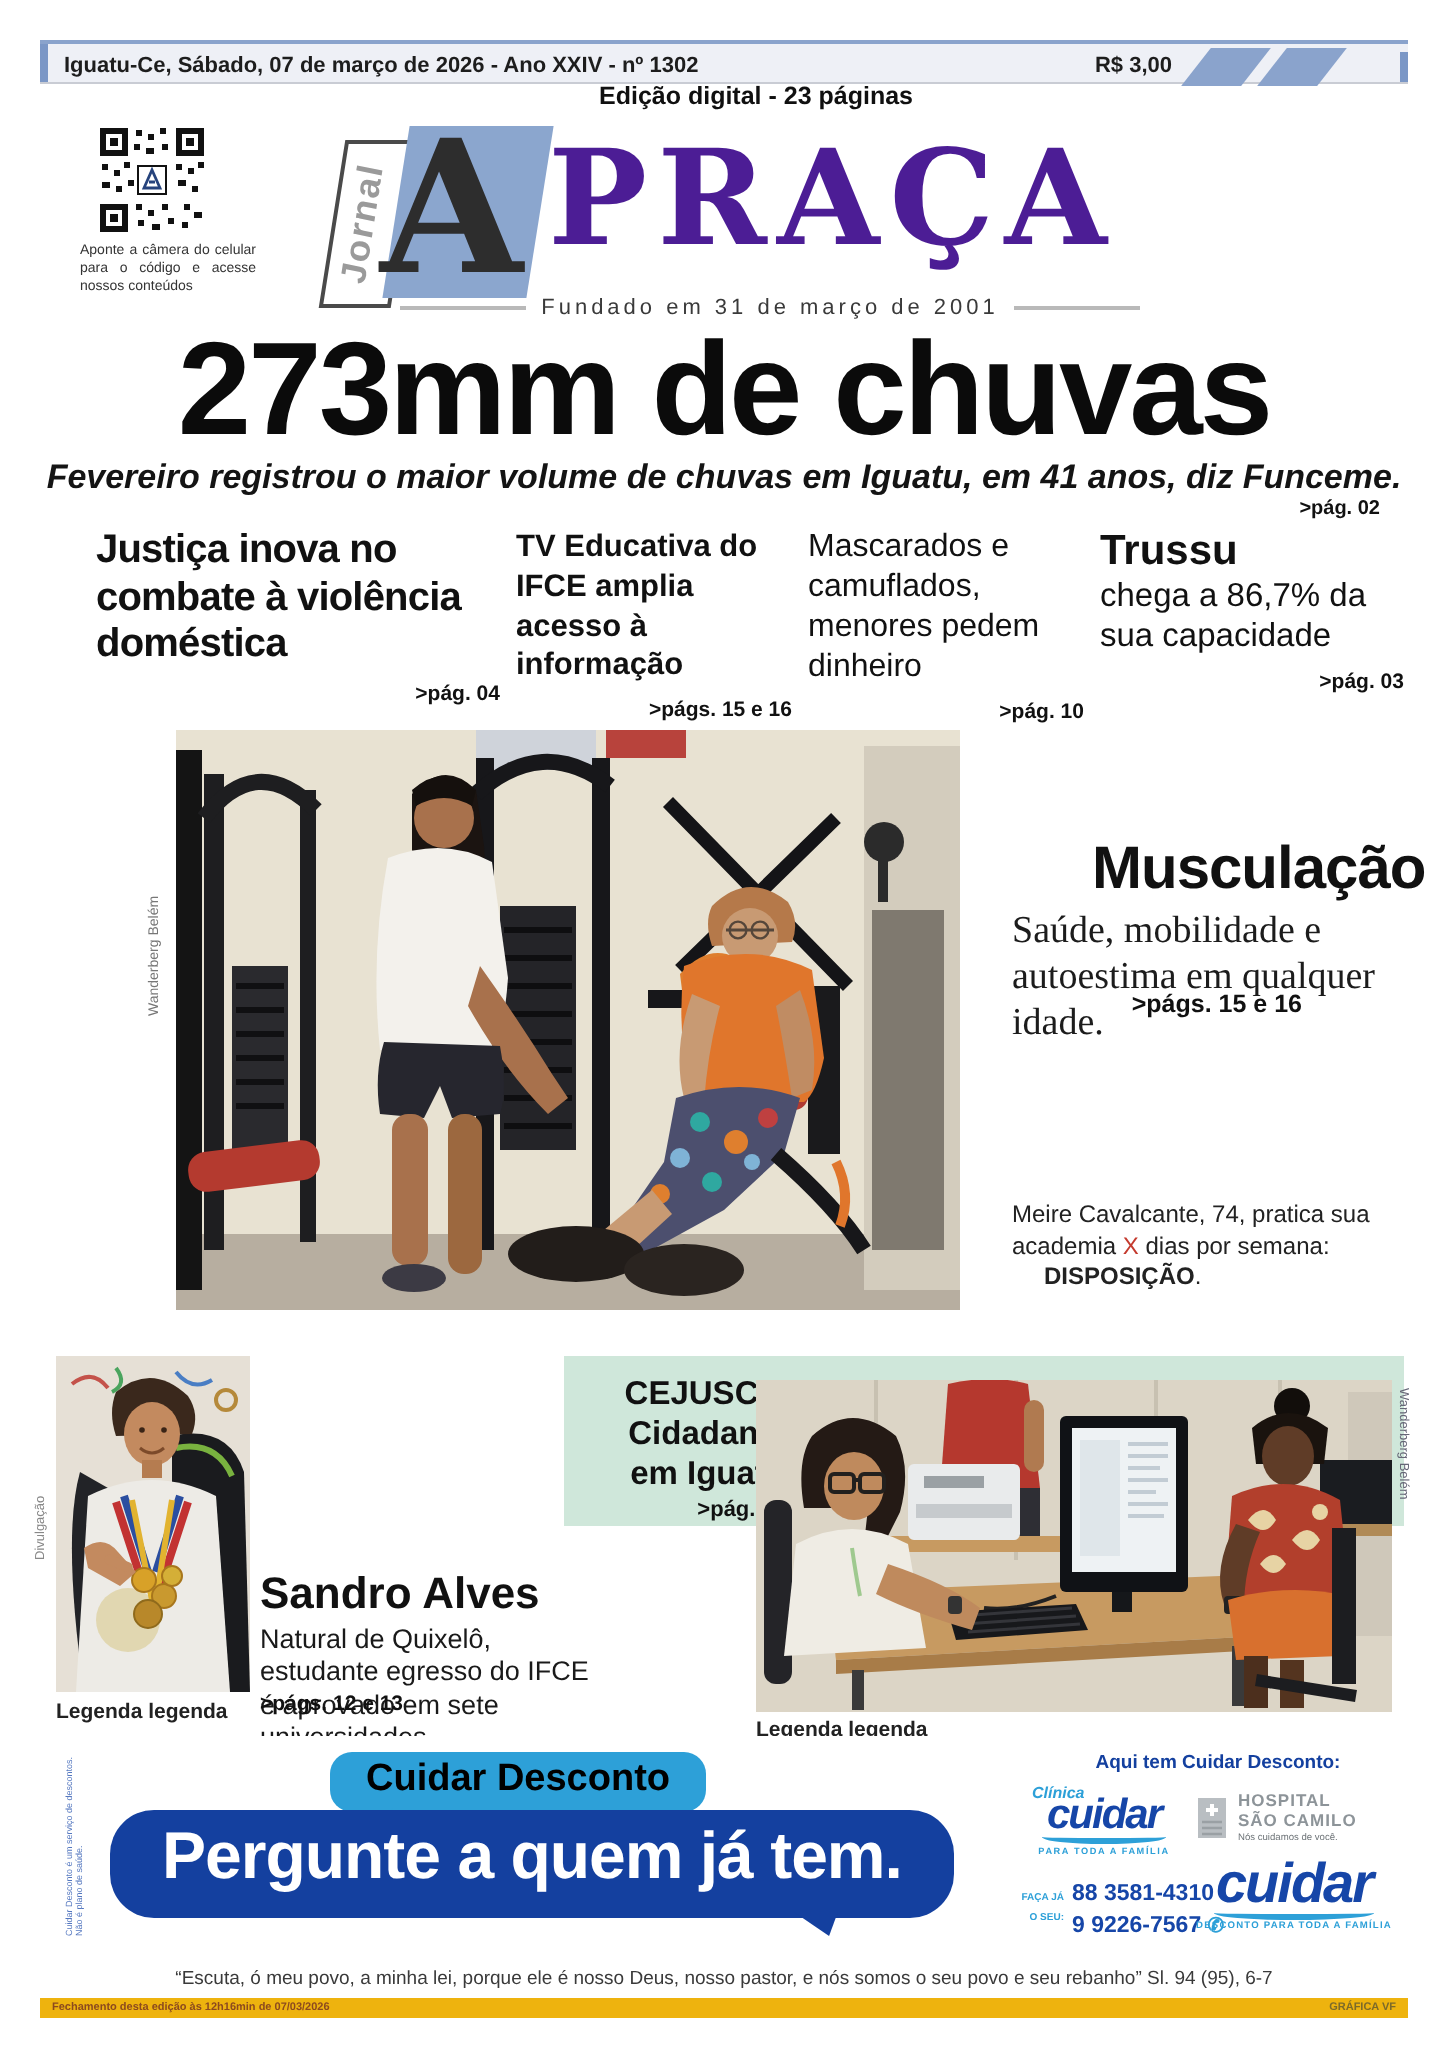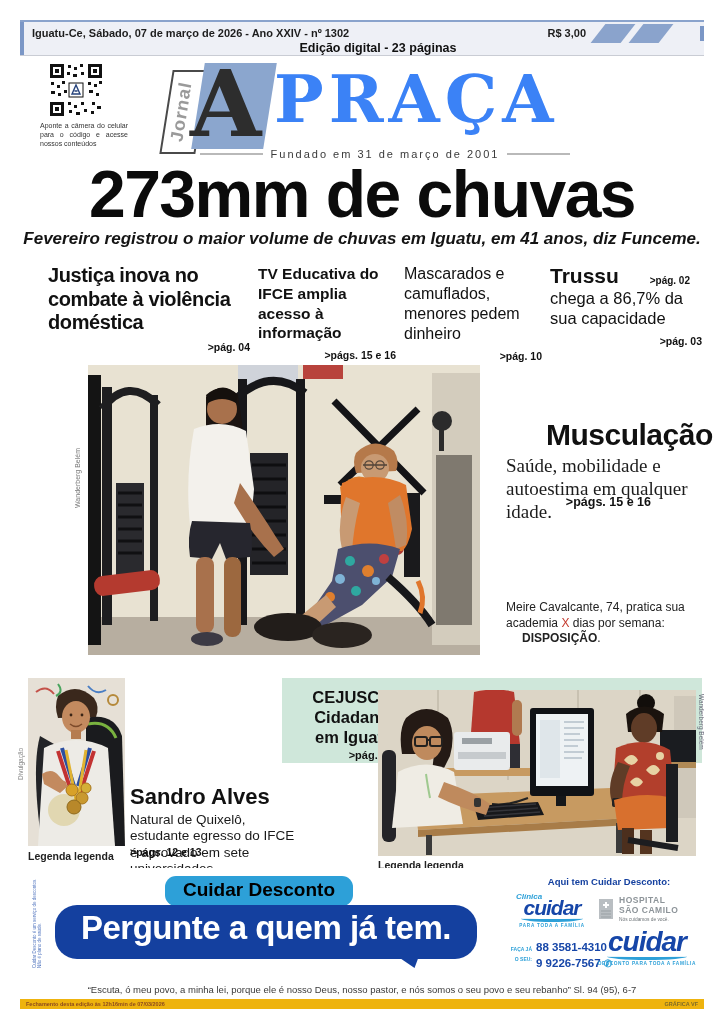--- a/index.html
+++ b/index.html
@@ -1,20 +1,20 @@
 <!DOCTYPE html>
 <html><head>
 <meta charset="utf-8">
 <style>
   html,body{margin:0;padding:0;background:#fff;}
   .page{position:relative;width:724px;height:1024px;background:#ffffff;overflow:hidden;
         font-family:"Liberation Sans",sans-serif;color:#111;}
 
   
-  .topbar{position:absolute;left:20px;top:20px;width:684px;height:36px;background:#eef0f6;
+  .topbar{position:absolute;left:20px;top:20px;width:684px;height:22px;background:#eef0f6;
           border-top:2px solid #8aa3cc;border-bottom:1px solid #c9ccd4;box-sizing:border-box;}
   .tick-l{position:absolute;left:0;top:0;width:4px;height:100%;background:#7b97c6;}
   .tick-r{position:absolute;right:0;top:4px;width:4px;height:15px;background:#7b97c6;}
   .topbar-date{position:absolute;left:12px;top:5px;font-size:11px;font-weight:700;color:#1d1d1d;}
   .topbar-price{position:absolute;right:118px;top:5px;font-size:11px;font-weight:700;color:#1d1d1d;}
   .stripe{position:absolute;top:2px;height:19px;width:30px;background:#8aa3cc;transform:skewX(-38deg);}
   .stripe.s1{right:76px;} .stripe.s2{right:38px;}
 
   .edition{position:absolute;left:16px;top:41px;width:100%;text-align:center;font-size:12.5px;font-weight:800;color:#101010;}
 
@@ -22,31 +22,31 @@
   .qr{position:absolute;left:48px;top:62px;width:56px;height:56px;}
   .qr-caption{position:absolute;left:40px;top:121px;width:88px;font-size:7px;line-height:1.3;color:#333;text-align:justify;}
   .jornal-box{position:absolute;left:166px;top:70px;width:36px;height:84px;background:#fff;border:2px solid #4a4a4a;
               transform:skewX(-9deg);box-sizing:border-box;}
   .jornal-text{position:absolute;left:3px;top:2px;width:28px;height:76px;writing-mode:vertical-rl;transform:rotate(180deg);
                font-size:18px;font-weight:700;font-style:italic;color:#9a9a9a;text-align:center;letter-spacing:1px;}
   .a-block{position:absolute;left:198px;top:63px;width:72px;height:86px;background:#8ba6ce;transform:skewX(-9deg);}
   .a-letter{position:absolute;left:190px;top:58px;font-family:"DejaVu Serif",serif;font-weight:900;font-size:92px;
             line-height:1;color:#2d2d2d;}
   .praca{position:absolute;left:274px;top:66px;font-family:"DejaVu Serif",serif;font-weight:900;font-size:66px;
-         line-height:1;letter-spacing:5px;color:#3b82f6;}
+         line-height:1;letter-spacing:5px;color:#4c1d95;}
   .founded-row{position:absolute;left:200px;top:148px;width:370px;display:flex;align-items:center;gap:8px;}
   .founded-row .line{flex:1;height:2px;background:#b9b9b9;}
   .founded-text{font-size:11px;letter-spacing:2px;color:#3a3a3a;white-space:nowrap;}
 
   
   .headline{position:absolute;left:0;top:161px;width:100%;text-align:center;font-size:66px;font-weight:800;
             letter-spacing:-1.5px;line-height:1;color:#0b0b0b;}
   .subhead{position:absolute;left:0;top:229px;width:100%;text-align:center;font-size:17px;font-style:italic;
            font-weight:700;color:#141414;}
-  .lead-page{position:absolute;right:34px;top:249px;font-size:10px;font-weight:800;margin-top:26px;}
+  .lead-page{position:absolute;right:34px;top:249px;font-size:10px;font-weight:800;}
 
   
   .teasers{position:absolute;left:48px;top:264px;width:650px;display:grid;
            grid-template-columns:202px 138px 138px 152px;column-gap:8px;}
   .t-page{text-align:right;font-size:10.5px;font-weight:800;margin-top:6px;}
   .t1-title{font-size:20px;font-weight:800;line-height:1.18;letter-spacing:-0.4px;}
   .t2-title{font-size:15.5px;font-weight:800;line-height:1.28;}
   .t3-title{font-size:16px;font-weight:400;line-height:1.25;}
   .t4-lead{font-size:21px;font-weight:800;line-height:1.1;}
   .t4-title{font-size:16.5px;font-weight:400;line-height:1.2;margin-top:2px;}

